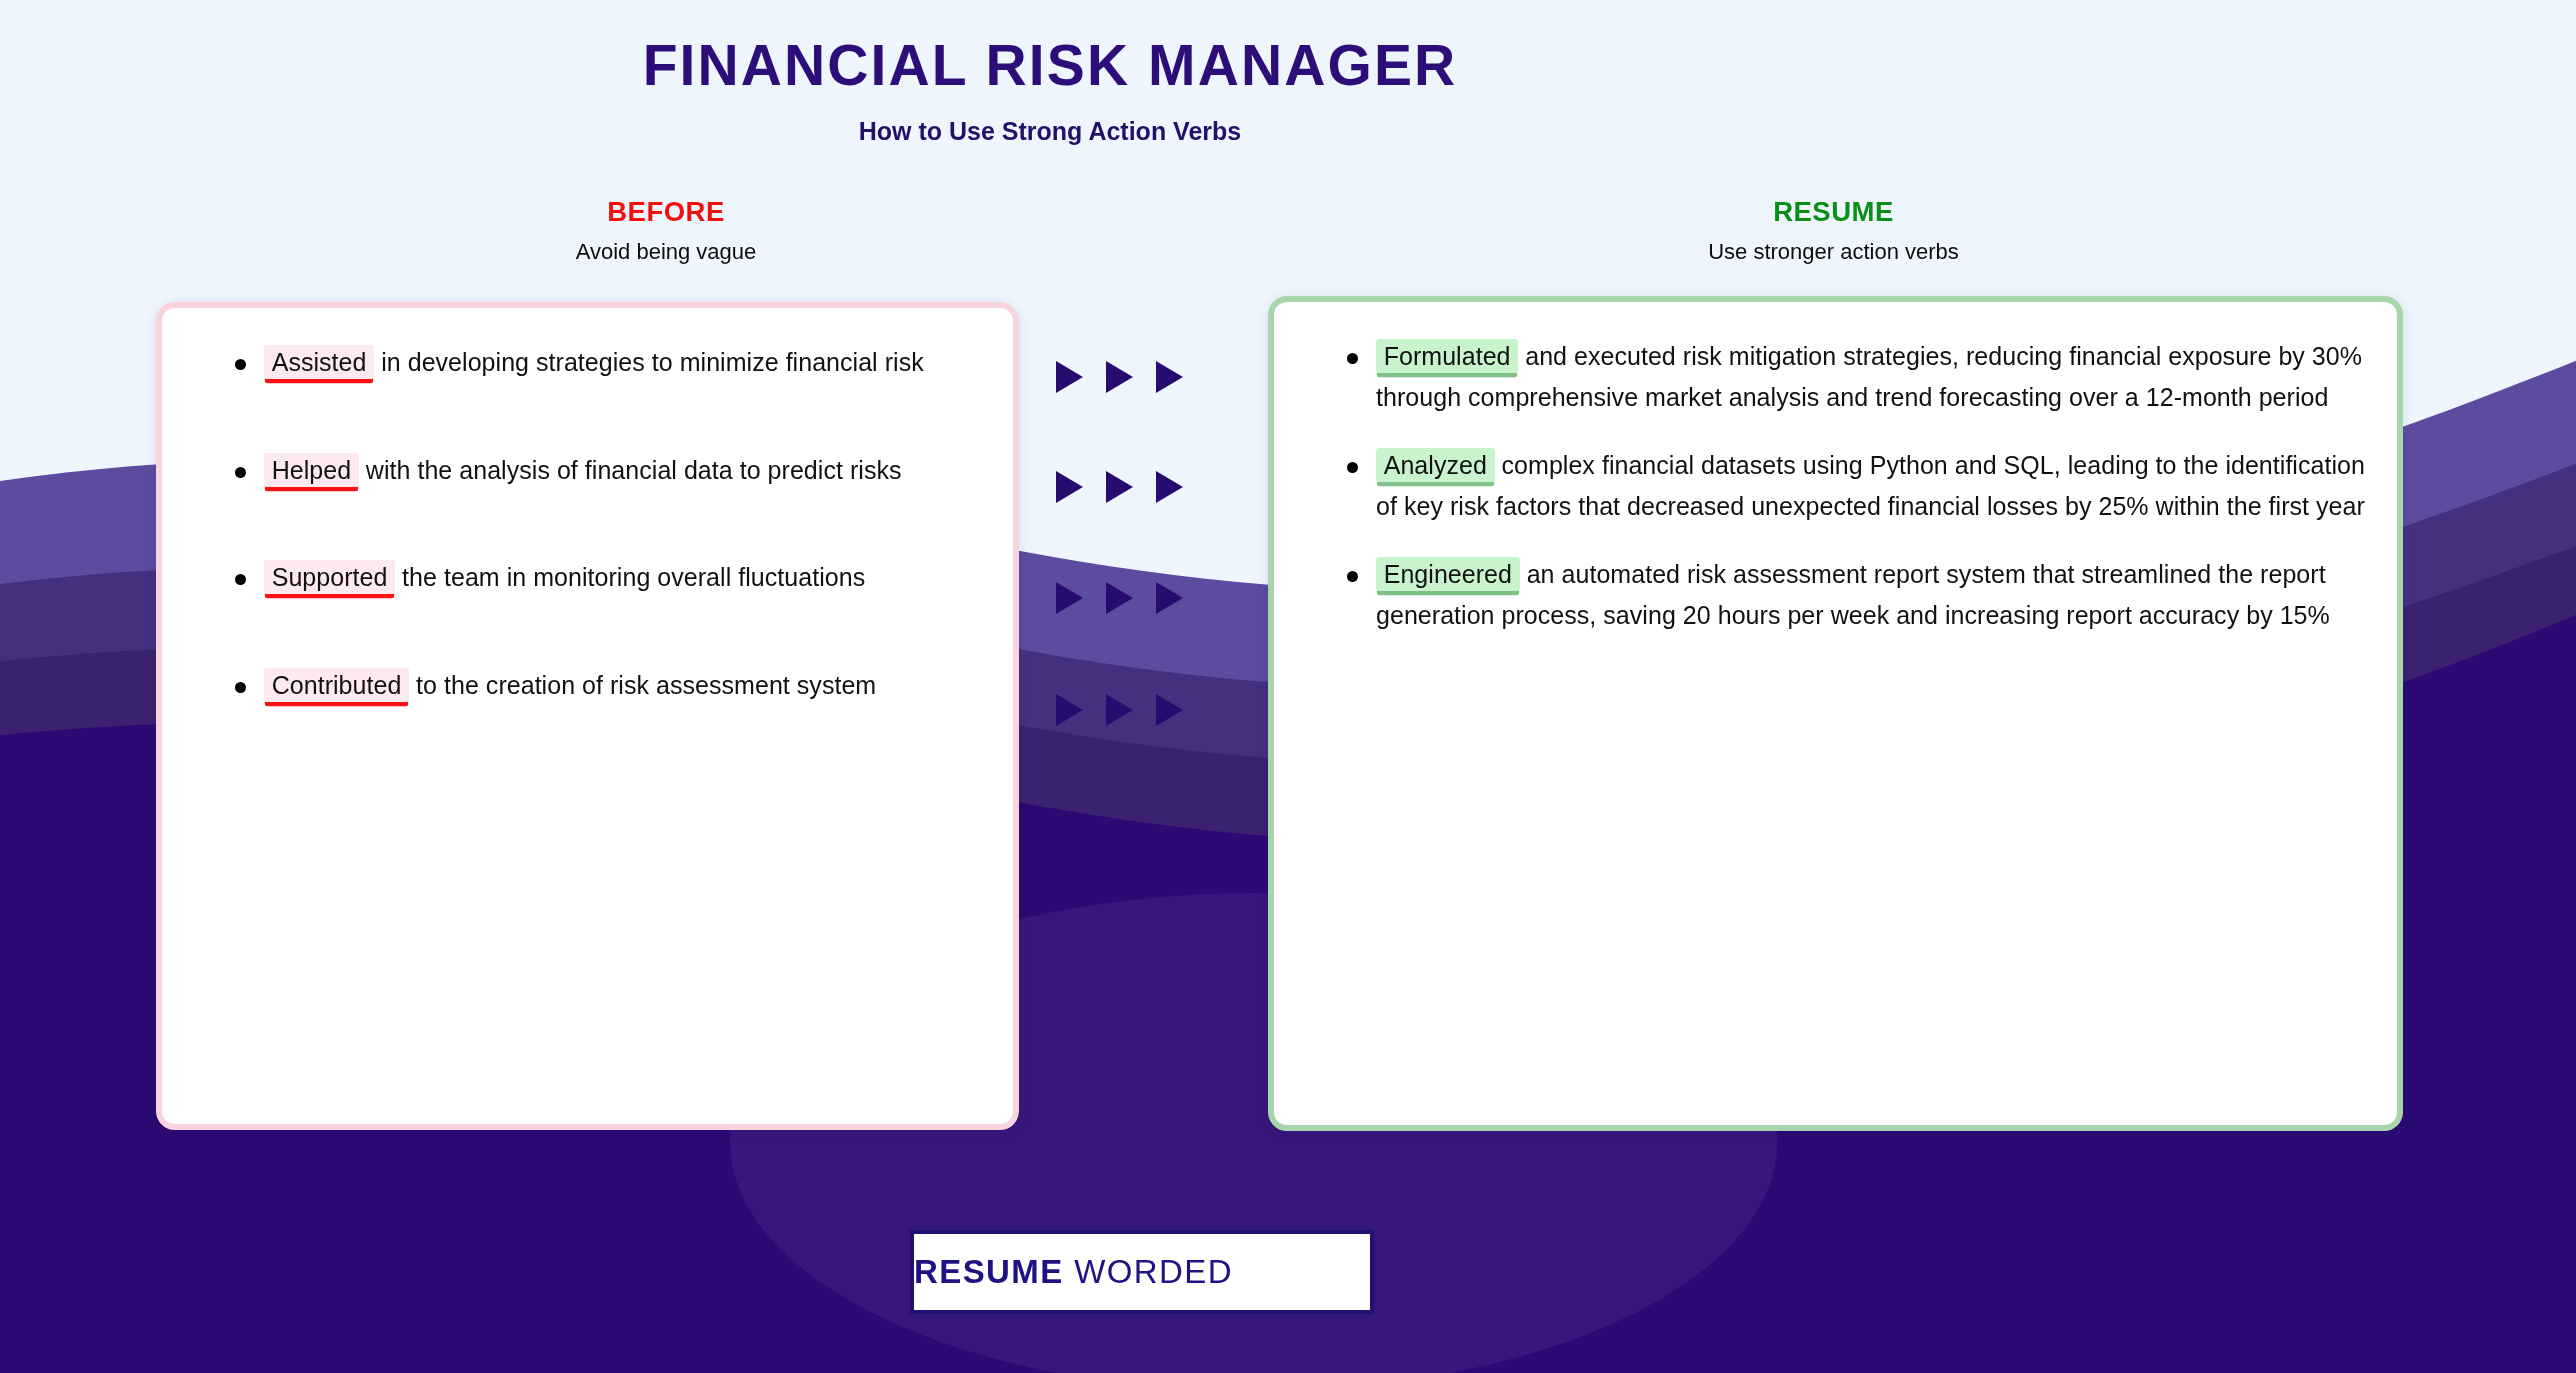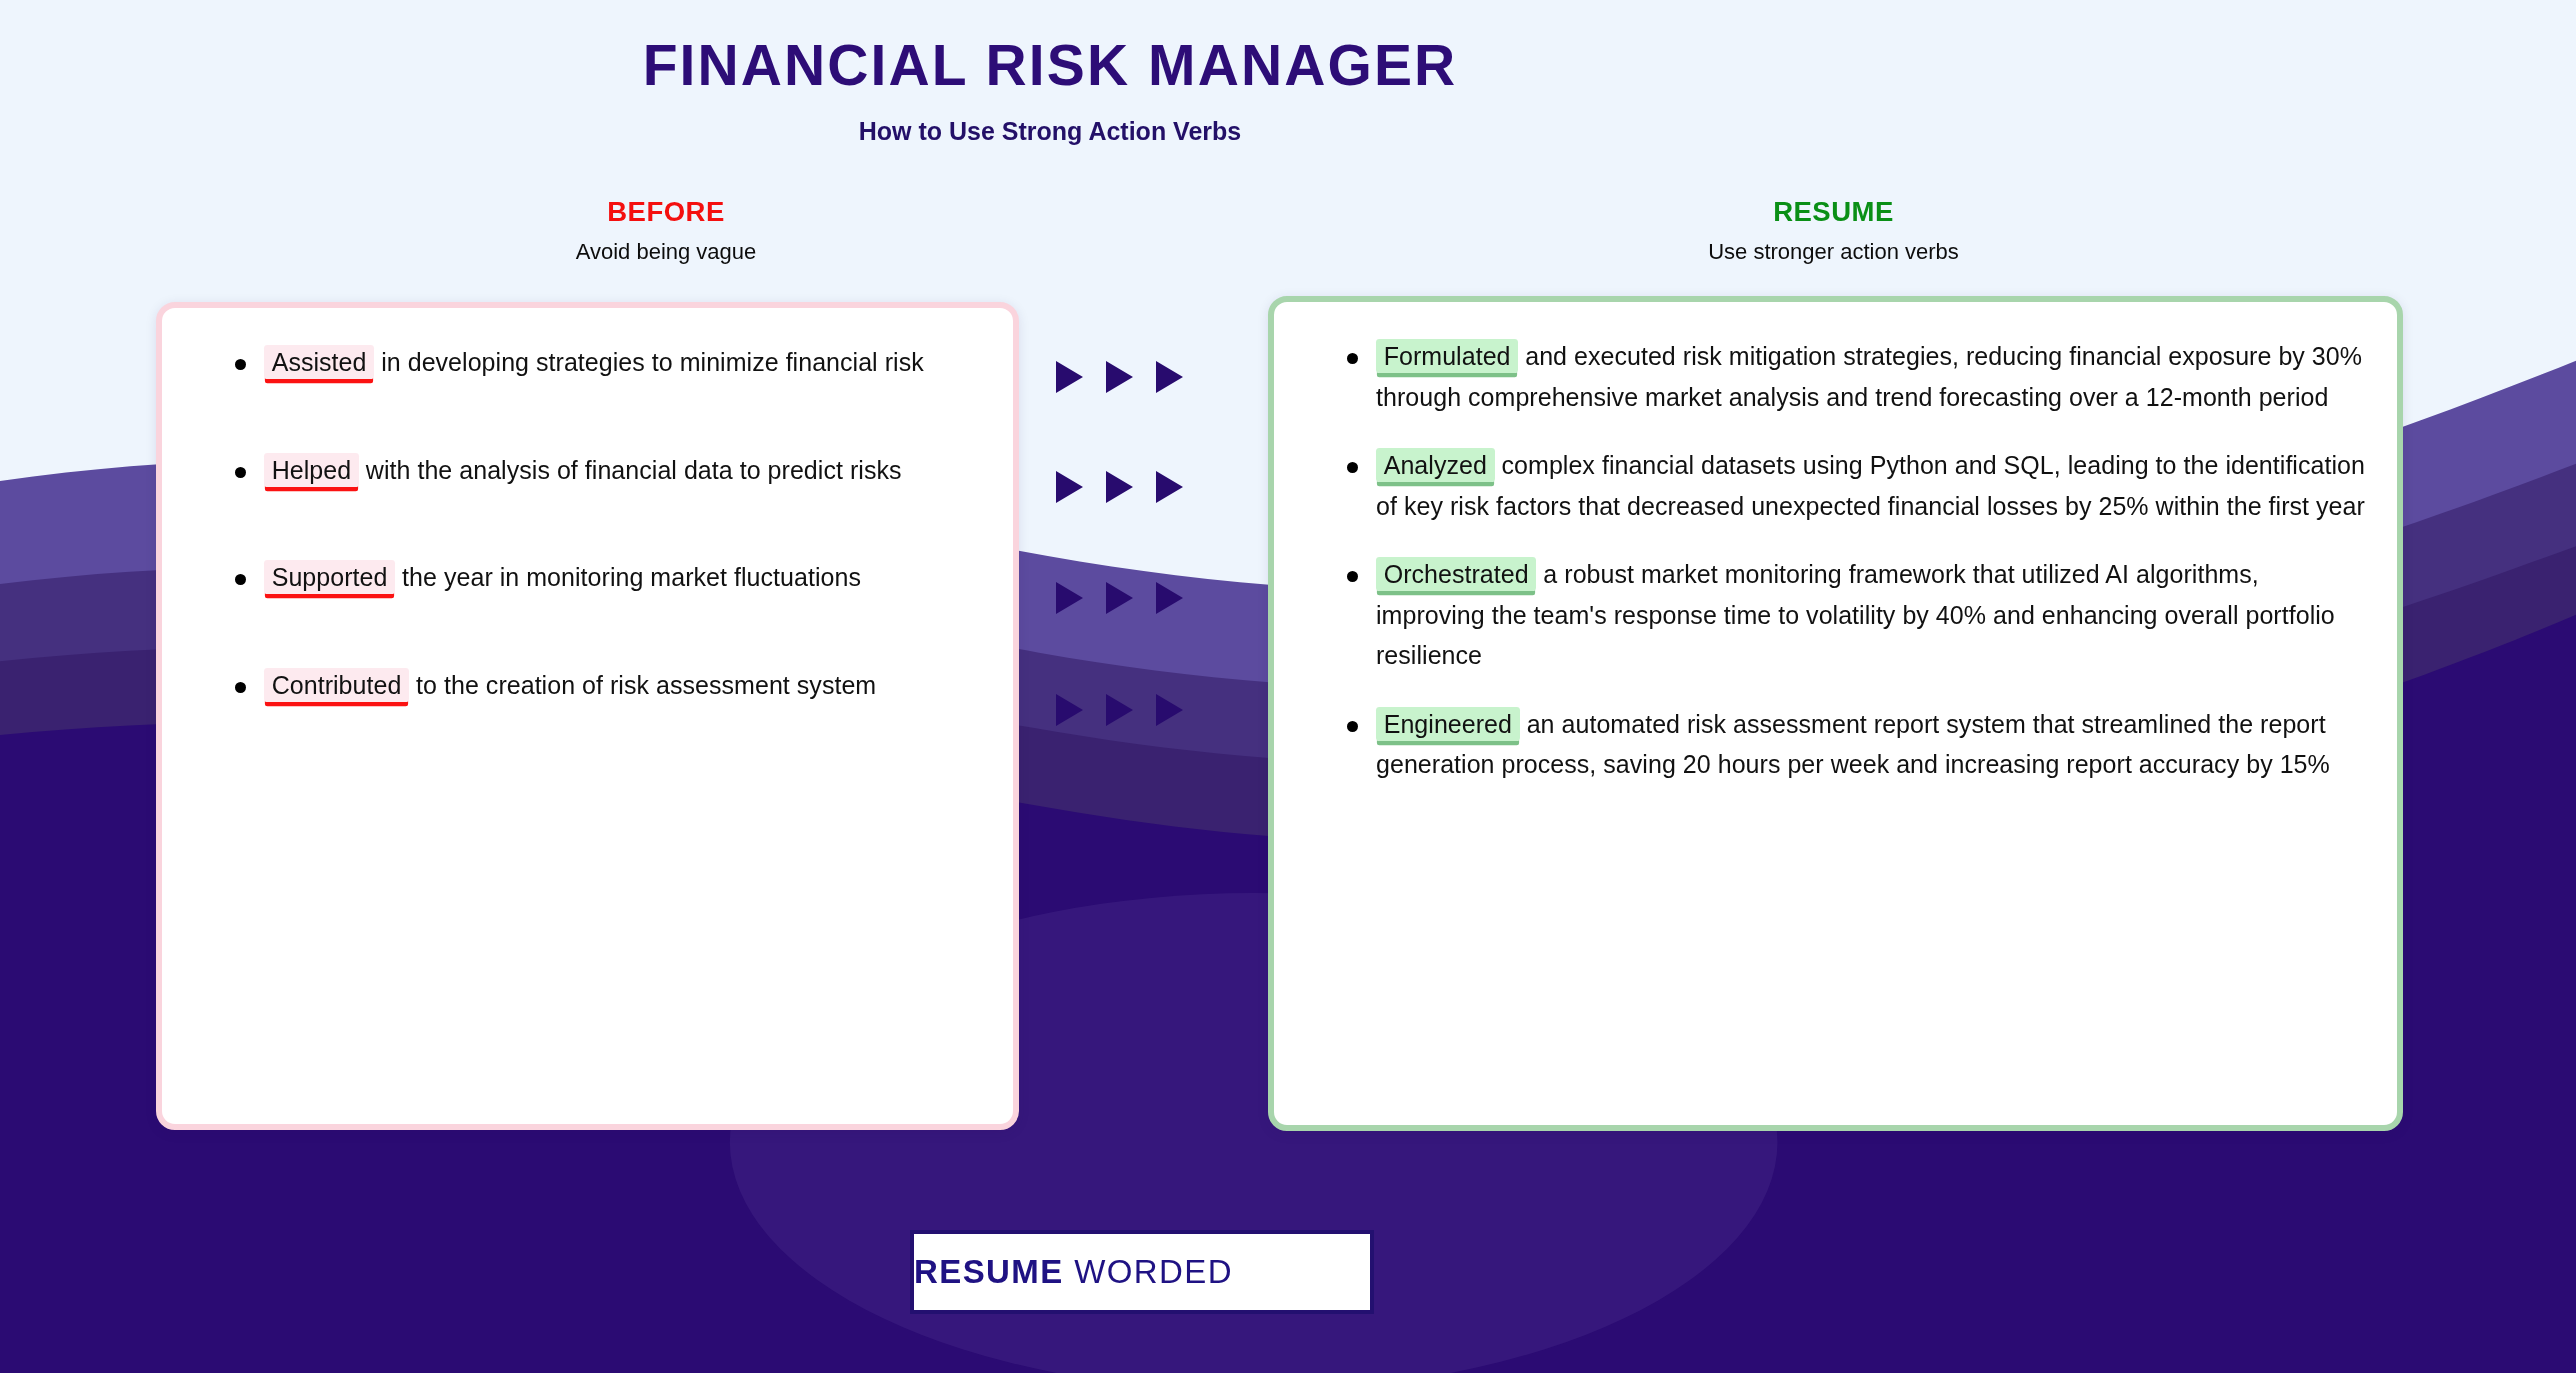--- a/index.html
+++ b/index.html
@@ -207,21 +207,21 @@
         <li class="bullet">
           <span class="bullet-dot"></span>
           <span class="bullet-text"><span class="verb">Assisted</span><span> in developing strategies to minimize financial risk</span></span>
         </li>
         <li class="bullet">
           <span class="bullet-dot"></span>
           <span class="bullet-text"><span class="verb">Helped</span><span> with the analysis of financial data to predict risks</span></span>
         </li>
         <li class="bullet">
           <span class="bullet-dot"></span>
-          <span class="bullet-text"><span class="verb">Supported</span><span> the year in monitoring market fluctuations</span></span>
+          <span class="bullet-text"><span class="verb">Supported</span><span> the team in monitoring overall fluctuations</span></span>
         </li>
         <li class="bullet">
           <span class="bullet-dot"></span>
           <span class="bullet-text"><span class="verb">Contributed</span><span> to the creation of risk assessment system</span></span>
         </li>
       </ul>
   </div>
 
   <div class="arrows" id="arrow-column">
       <div class="arrow-row" style="top: 361px;">
@@ -248,24 +248,20 @@
 
   <div class="card after">
     <ul class="bullets" id="after-list">
         <li class="bullet">
           <span class="bullet-dot"></span>
           <span class="bullet-text"><span class="verb">Formulated</span><span> and executed risk mitigation strategies, reducing financial exposure by 30% through comprehensive market analysis and trend forecasting over a 12-month period</span></span>
         </li>
         <li class="bullet">
           <span class="bullet-dot"></span>
           <span class="bullet-text"><span class="verb">Analyzed</span><span> complex financial datasets using Python and SQL, leading to the identification of key risk factors that decreased unexpected financial losses by 25% within the first year</span></span>
-        </li>
-        <li class="bullet">
-          <span class="bullet-dot"></span>
-          <span class="bullet-text"><span class="verb">Orchestrated</span><span> a robust market monitoring framework that utilized AI algorithms, improving the team's response time to volatility by 40% and enhancing overall portfolio resilience</span></span>
         </li>
         <li class="bullet">
           <span class="bullet-dot"></span>
           <span class="bullet-text"><span class="verb">Engineered</span><span> an automated risk assessment report system that streamlined the report generation process, saving 20 hours per week and increasing report accuracy by 15%</span></span>
         </li>
       </ul>
   </div>
 
   <div class="logo-box">
     <div class="logo-text">

